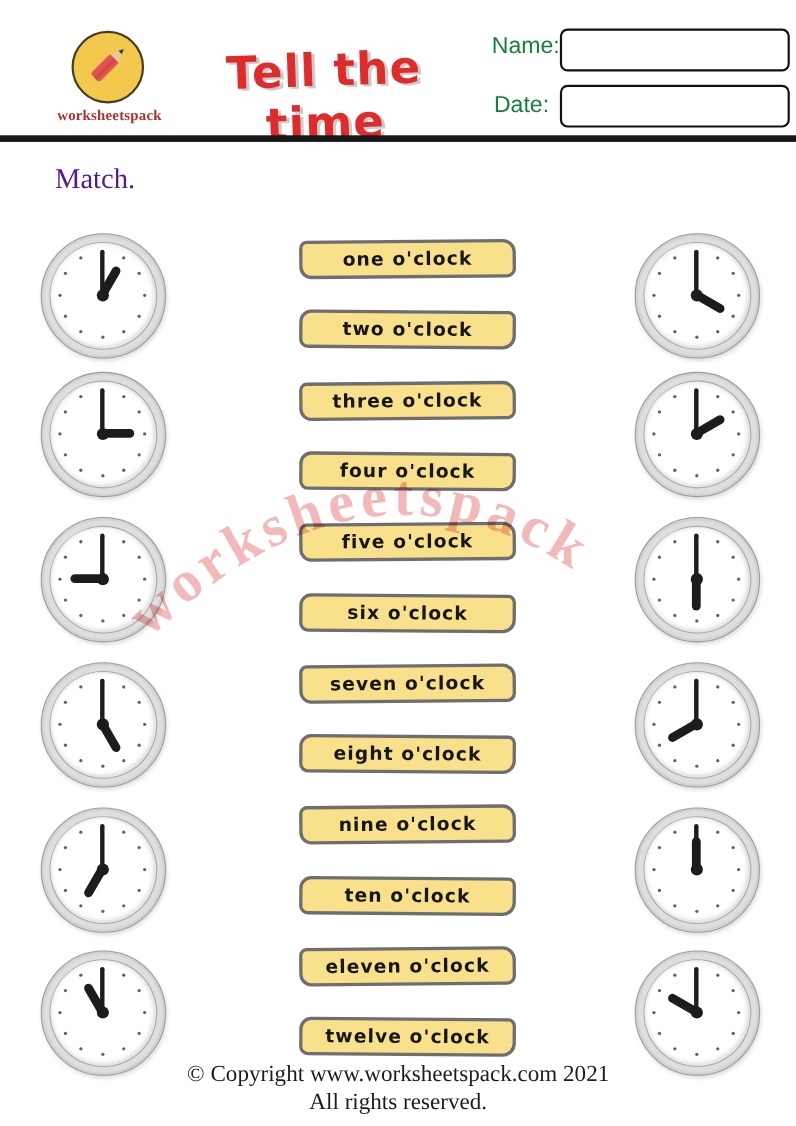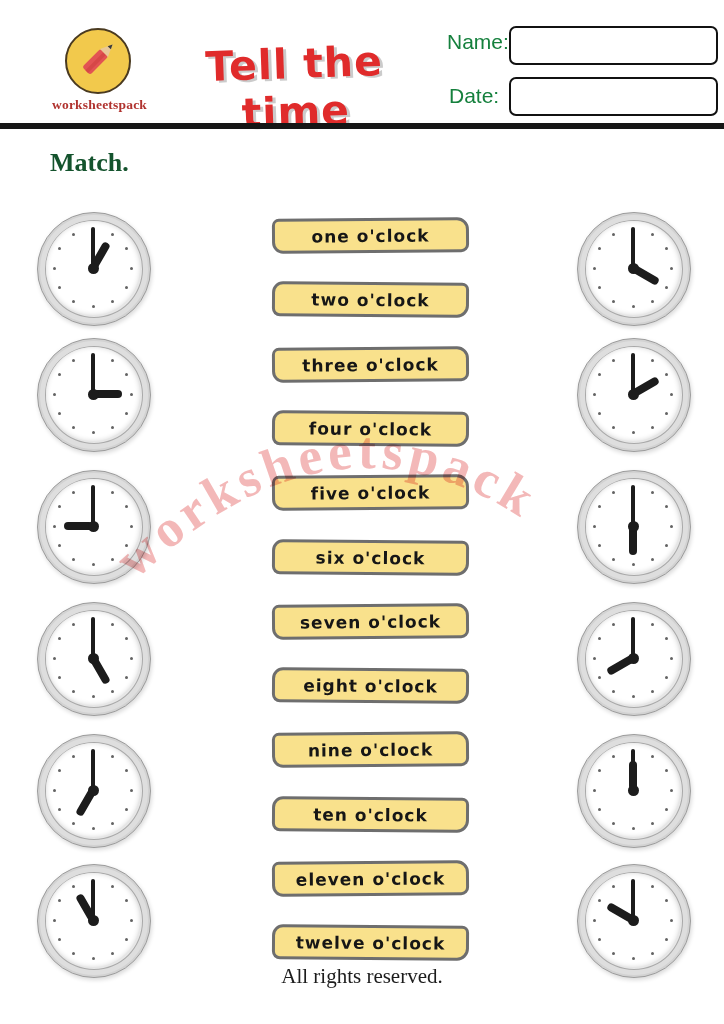--- a/index.html
+++ b/index.html
@@ -20,21 +20,21 @@
   .field-box{position:absolute;width:205px;height:35px;border:2px solid #111;
              border-radius:7px;background:#fff;}
   .name-label{left:447px;top:30px;}
   .date-label{left:449px;top:84px;}
   .name-box{left:509px;top:26px;}
   .date-box{left:509px;top:77px;}
   .divider{position:absolute;left:0;top:123px;width:724px;height:6px;background:#161616;}
 
   
   .match{position:absolute;left:50px;top:148px;font-family:"Liberation Serif",serif;
-         font-weight:bold;font-size:26px;color:#14532d;}
+         font-weight:normal;font-size:26px;color:#4c1d95;}
 
   
   .clock{position:absolute;width:112px;height:112px;border-radius:50%;
          background:#e6e6e6;border:1px solid #9c9c9c;
          box-shadow:inset 0 0 0 2px #d2d2d2,inset 0 0 0 7px #dedede,
                     inset 0 0 0 8px #a9a9a9,1px 2px 4px rgba(0,0,0,.15);}
   .face{position:absolute;left:8px;top:8px;width:94px;height:94px;border-radius:50%;
         background:#fff;box-shadow:inset 0 0 5px rgba(0,0,0,.15);}
   .dot{position:absolute;width:3px;height:3px;border-radius:50%;background:#636363;}
   .hand{position:absolute;left:50%;bottom:50%;transform-origin:50% 100%;
@@ -342,16 +342,17 @@
     </div>
 
   <svg class="watermark" width="490" height="235">
     <defs>
         <path id="wm-arc" d="M 12,190 Q 245,-38 478,190" fill="none"></path>
       </defs>
     <text><textPath href="#wm-arc" startOffset="2">worksheetspack</textPath></text>
   </svg>
 
   <div class="footer">
+    <div>© Copyright www.worksheetspack.com 2021</div>
     <div>All rights reserved.</div>
   </div>
 
 </div>
 
 </body></html>

